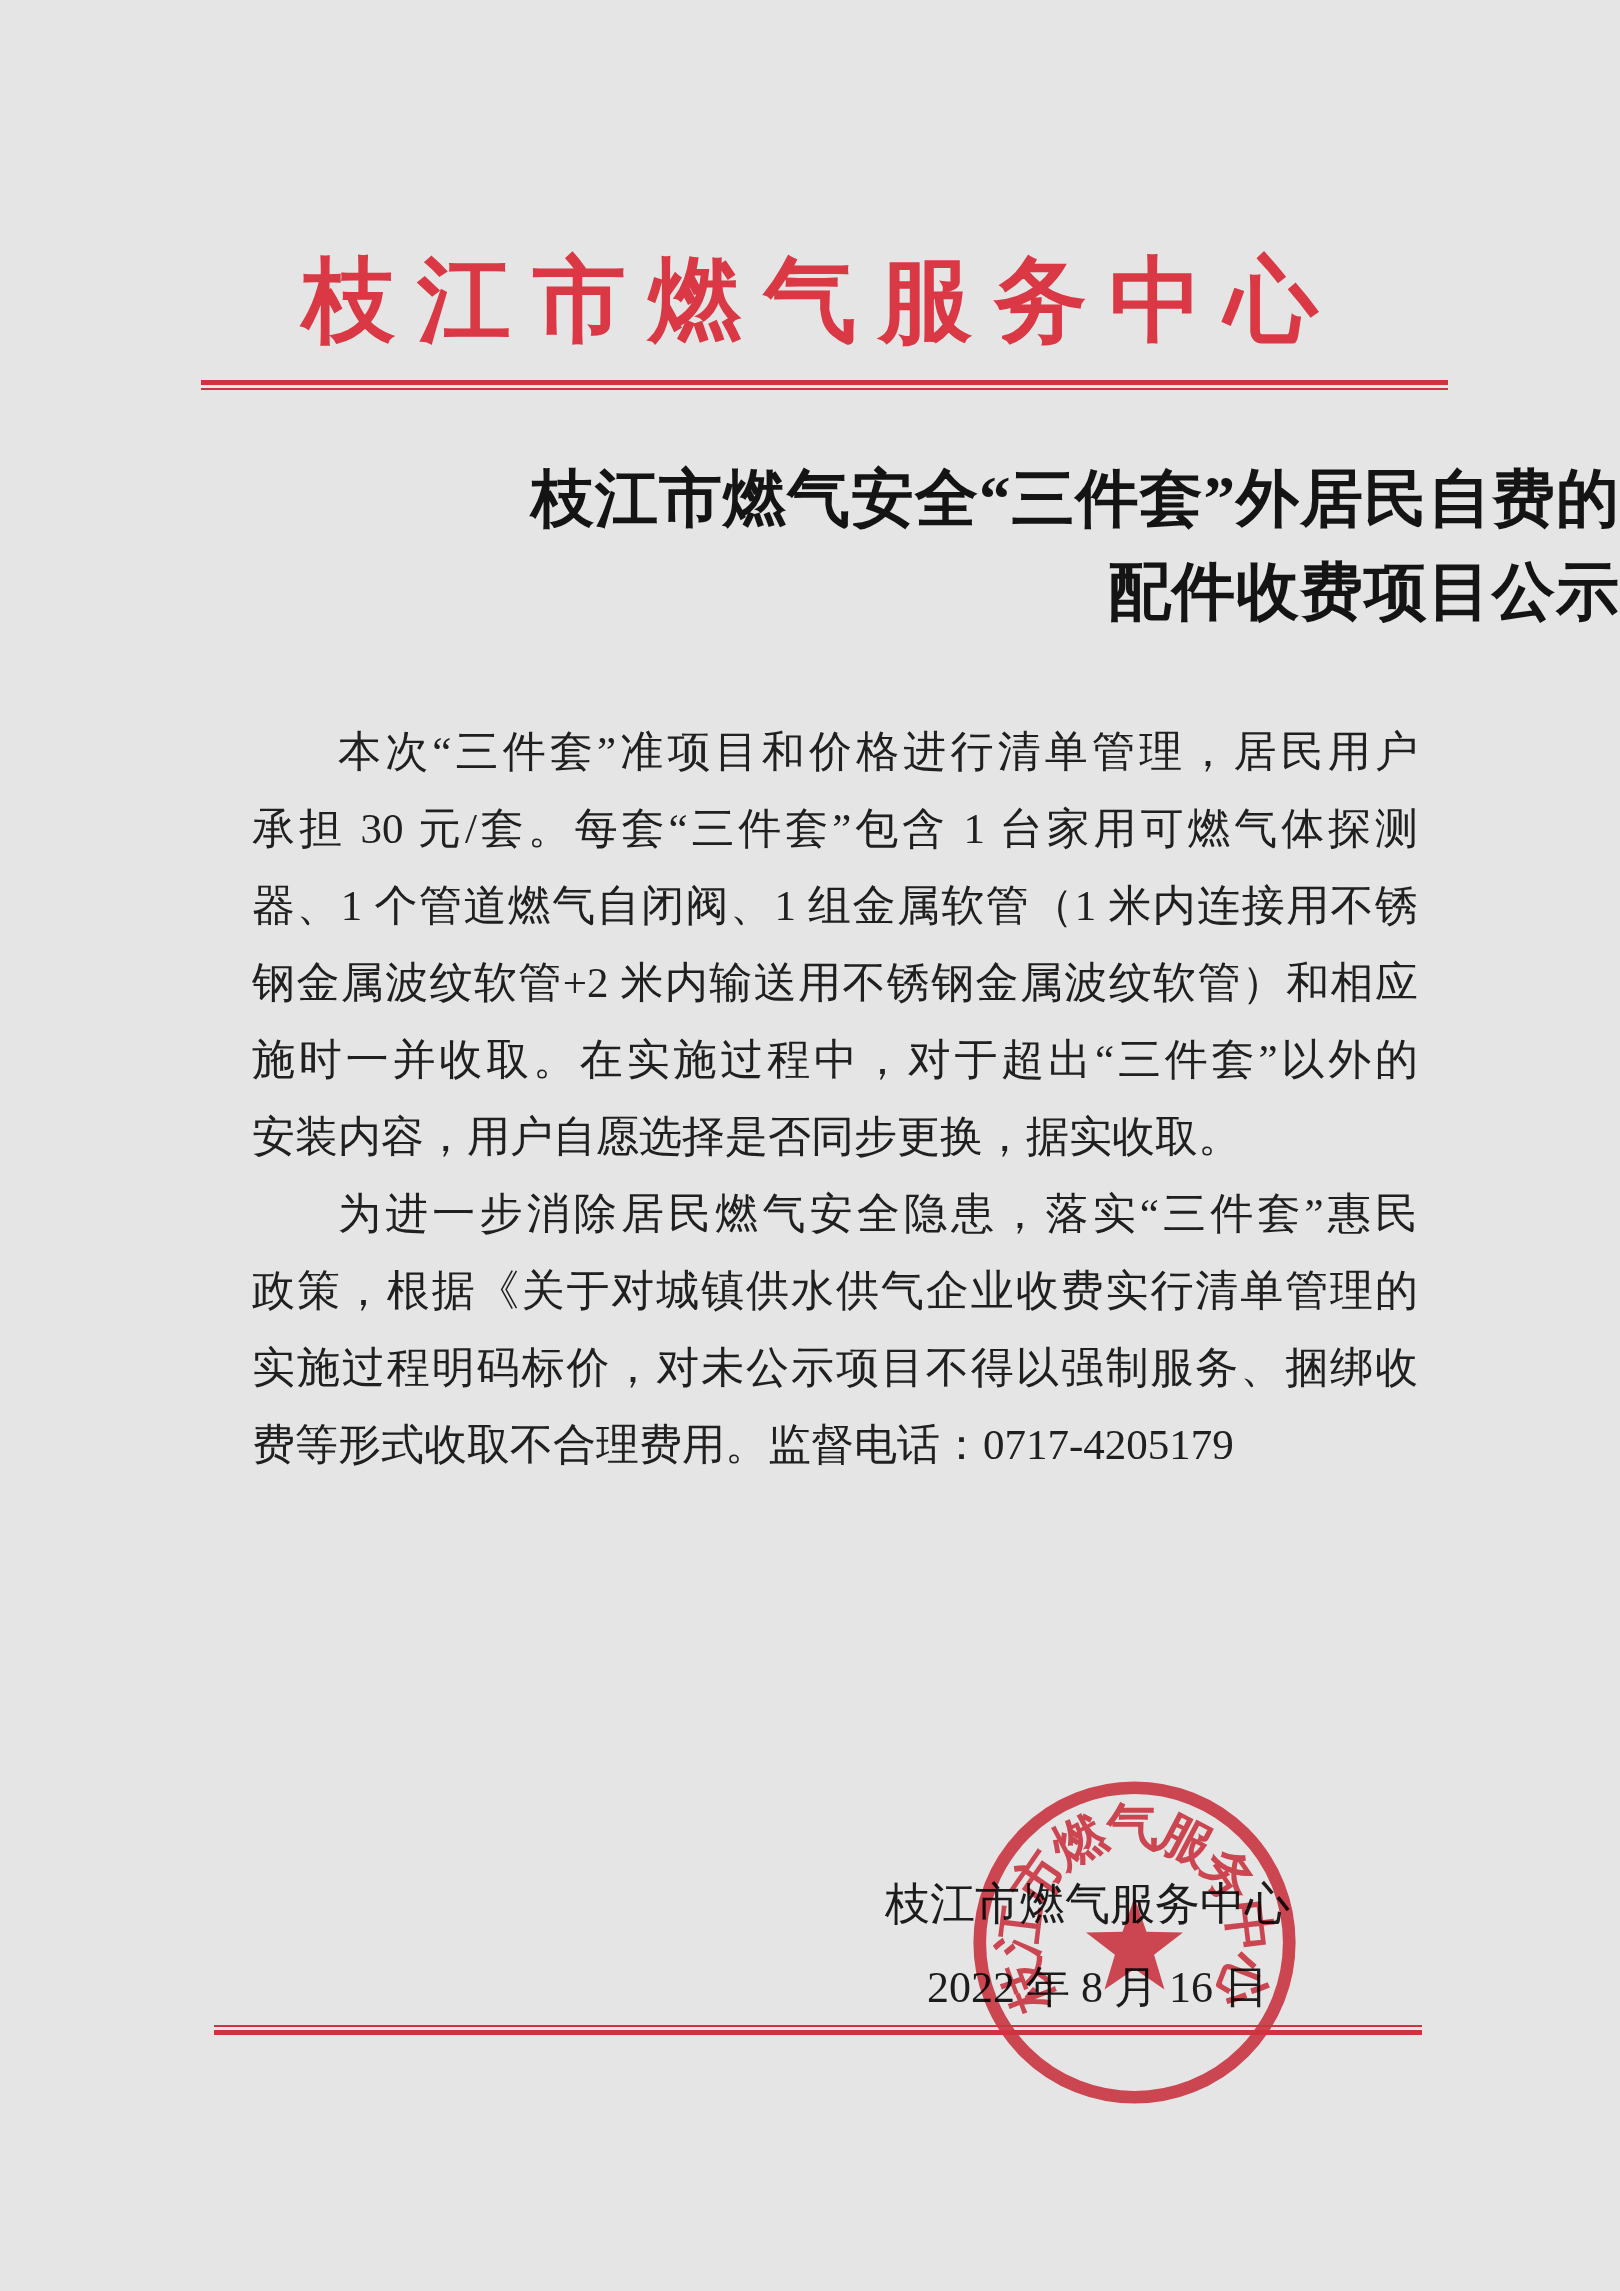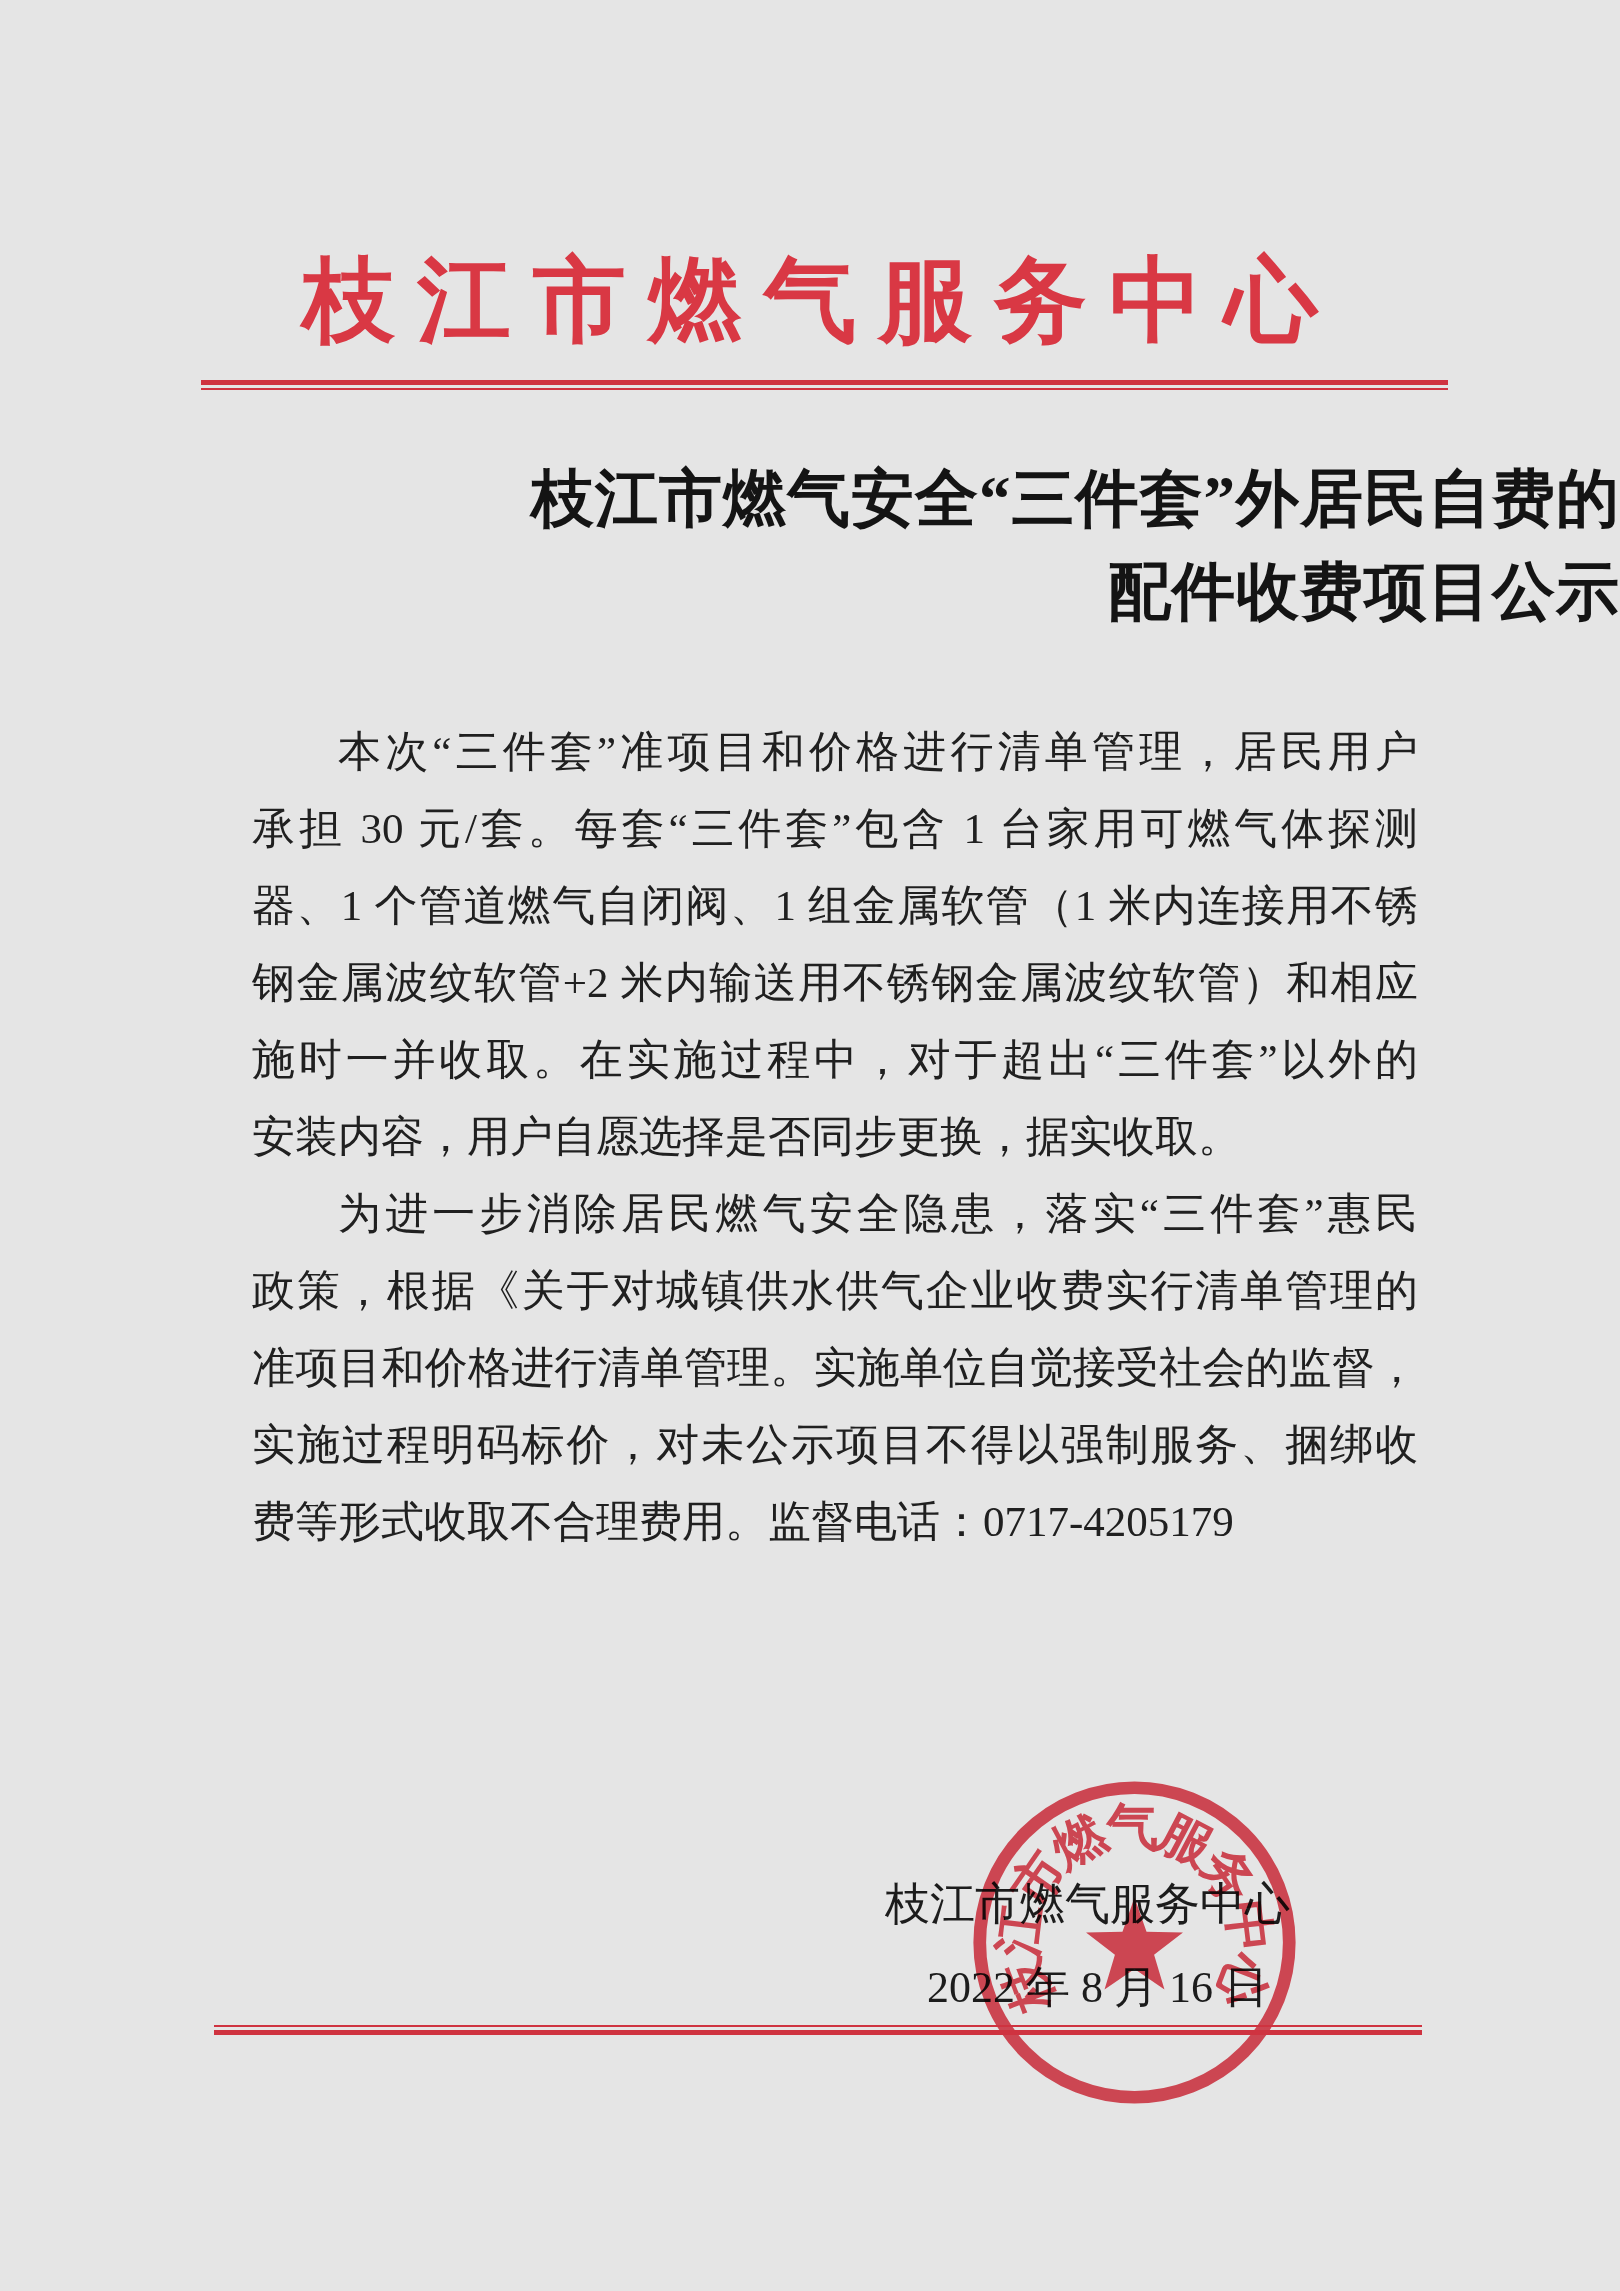--- a/index.html
+++ b/index.html
@@ -120,21 +120,20 @@
 
   <div class="body-block">
     <div class="bline ind">本次“三件套”准项目和价格进行清单管理，居民用户</div>
     <div class="bline">承担 30 元/套。每套“三件套”包含 1 台家用可燃气体探测</div>
     <div class="bline">器、1 个管道燃气自闭阀、1 组金属软管（1 米内连接用不锈</div>
     <div class="bline">钢金属波纹软管+2 米内输送用不锈钢金属波纹软管）和相应</div>
     <div class="bline">施时一并收取。在实施过程中，对于超出“三件套”以外的</div>
     <div class="bline end">安装内容，用户自愿选择是否同步更换，据实收取。</div>
     <div class="bline ind">为进一步消除居民燃气安全隐患，落实“三件套”惠民</div>
     <div class="bline">政策，根据《关于对城镇供水供气企业收费实行清单管理的</div>
-    <div class="bline">准项目和价格进行清单管理。实施单位自觉接受社会的监督，</div>
     <div class="bline">实施过程明码标价，对未公示项目不得以强制服务、捆绑收</div>
     <div class="bline end">费等形式收取不合理费用。监督电话：0717-4205179</div>
   </div>
 
   <div class="signature">枝江市燃气服务中心</div>
 
   <div class="sigdate">2022 年 8 月 16 日</div>
 
   <svg class="seal" viewBox="0 0 340 340" aria-hidden="true">
     <circle cx="170" cy="170" r="158" fill="none" stroke="#e2404e" stroke-width="13"></circle>

